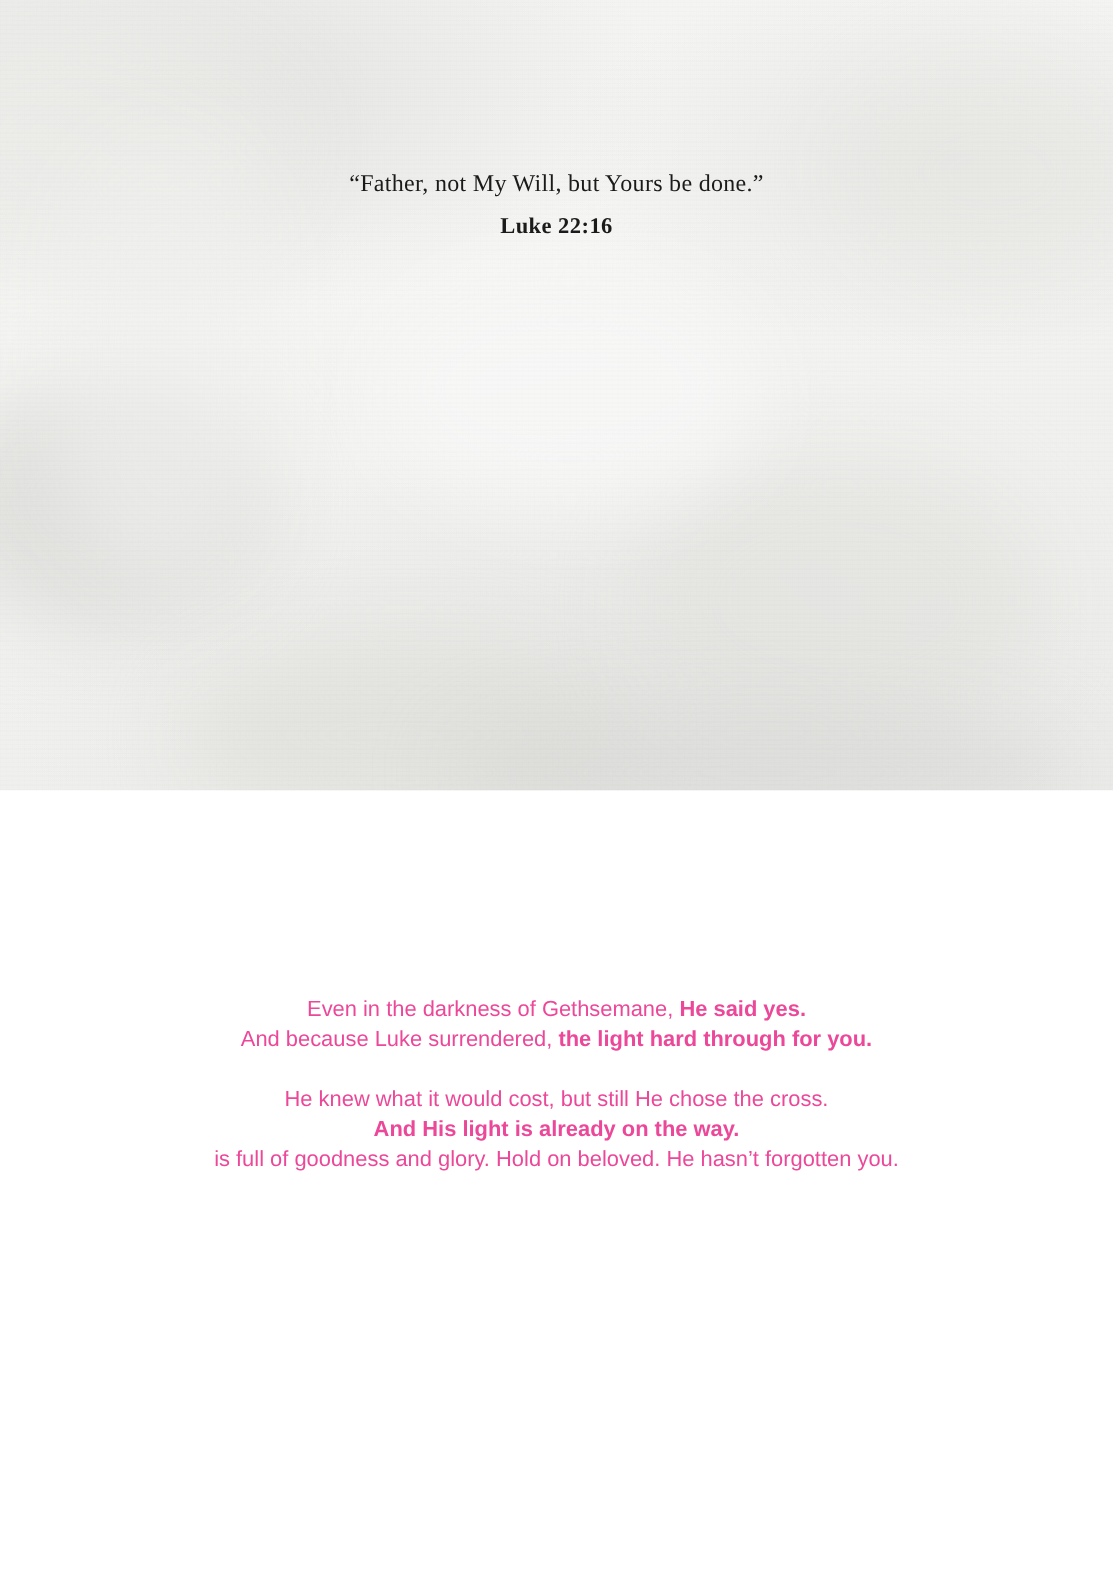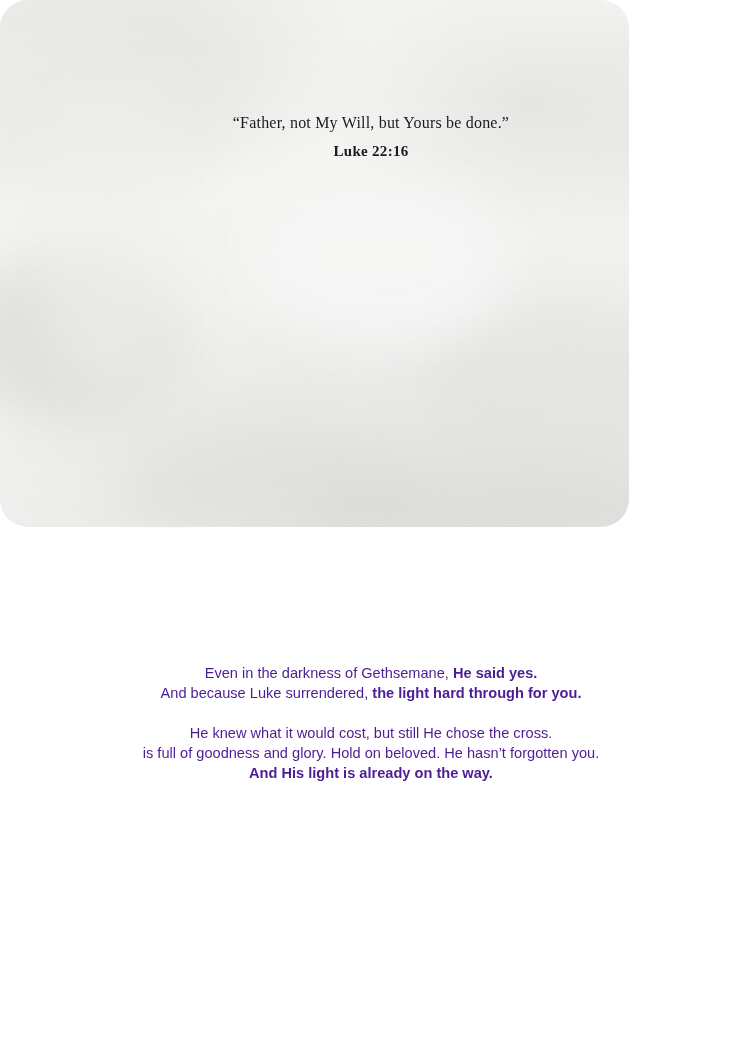--- a/index.html
+++ b/index.html
@@ -14,29 +14,28 @@
     overflow: hidden;
     font-family: "Liberation Sans", sans-serif;
     -webkit-font-smoothing: antialiased;
   }
 
   
   .hero {
     position: absolute;
     left: 0;
     top: 0;
-    width: 629px;
+    width: 742px;
     height: 527px;
     background:
       radial-gradient(ellipse 60% 40% at 18% 12%, rgba(226,226,224,0.95) 0%, rgba(241,241,239,0.0) 70%),
       radial-gradient(ellipse 50% 35% at 85% 20%, rgba(228,228,226,0.85) 0%, rgba(243,243,241,0.0) 70%),
       radial-gradient(ellipse 70% 45% at 50% 88%, rgba(230,230,228,0.9) 0%, rgba(244,244,242,0.0) 72%),
       linear-gradient(165deg, #f2f2f0 0%, #f6f6f4 35%, #f1f1ef 62%, #ebebe9 100%);
     overflow: hidden;
-    border-radius: 28px;
   }
   
   .hero .blotch {
     position: absolute;
     border-radius: 50%;
     filter: blur(26px);
   }
   .b1 { left: -40px;  top: 250px; width: 220px; height: 170px; background: rgba(219,219,216,0.75); }
   .b2 { left: 120px;  top: 430px; width: 300px; height: 120px; background: rgba(223,223,220,0.7); }
   .b3 { left: 420px;  top: 300px; width: 280px; height: 200px; background: rgba(225,225,222,0.6); }
@@ -85,21 +84,21 @@
     width: 742px;
     height: 531px;
     background: #ffffff;
   }
   .caption-body {
     position: absolute;
     left: 0;
     top: 136px;
     width: 742px;
     text-align: center;
-    color: #4c1d95;
+    color: #ec4899;
     font-size: 14.6px;
     line-height: 20px;
   }
   .caption-body p {
     margin: 0;
   }
   .caption-body .gap {
     height: 20px;
   }
   .caption-body b {
@@ -128,17 +127,17 @@
 
 <div class="caption">
   <div class="caption-body">
 
     <p><span>Even in the darkness of Gethsemane, </span><b>He said yes.</b></p>
     <p><span>And because Luke surrendered, </span><b>the light hard through for you.</b></p>
 
     <div class="gap"></div>
 
     <p><span>He knew what it would cost, but still He chose the cross.</span><b></b></p>
+    <p><span></span><b>And His light is already on the way.</b></p>
     <p><span>is full of goodness and glory. Hold on beloved. He hasn’t forgotten you.</span><b></b></p>
-    <p><span></span><b>And His light is already on the way.</b></p>
 
   </div>
 </div>
 
 </body></html>

